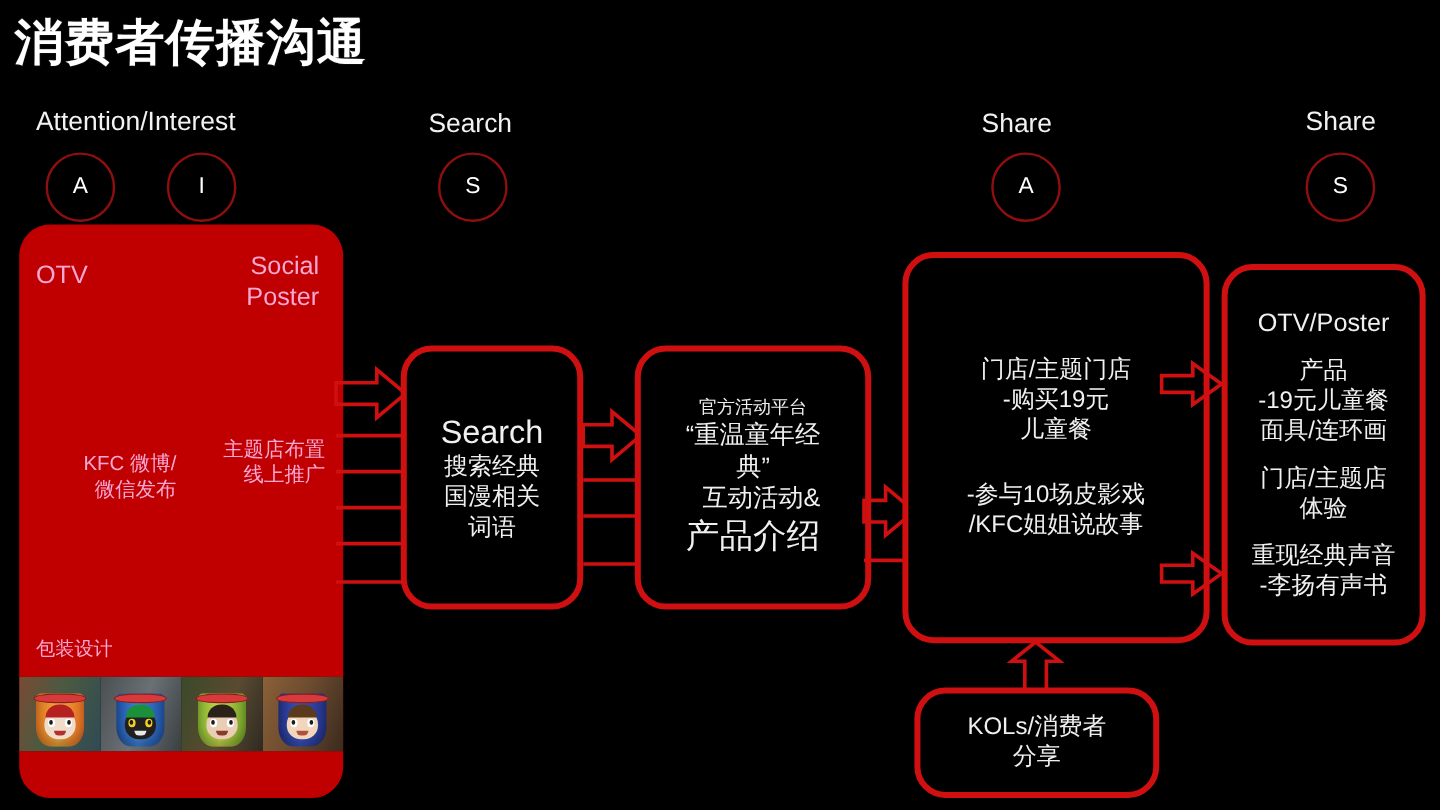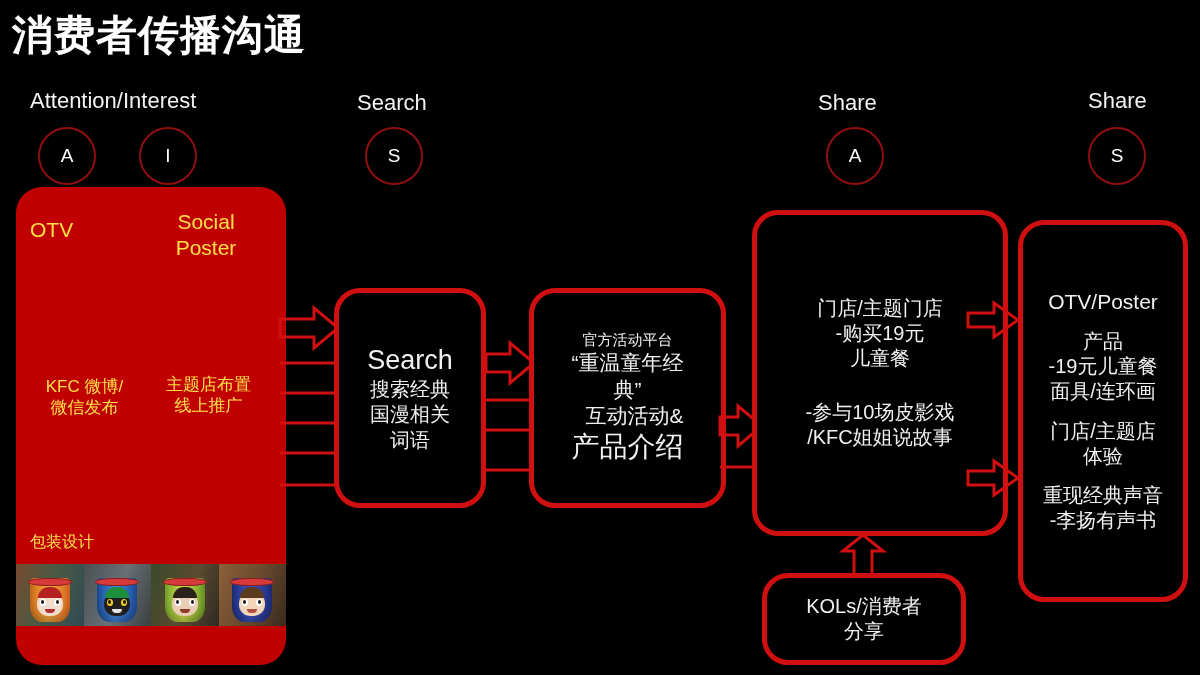--- a/index.html
+++ b/index.html
@@ -83,29 +83,29 @@
     left: 16px;
     top: 187px;
     width: 270px;
     height: 478px;
     background: #c00000;
     border-radius: 26px;
     overflow: hidden;
   }
   .rp-text {
     position: absolute;
-    color: #fde047;
-    text-align: center;
+    color: #f9a8d4;
+    text-align: right;
     line-height: 1.22;
     white-space: pre-line;
   }
   .rp-otv     { left: 14px;  top: 30px;  font-size: 21px; }
   .rp-social  { left: 130px; top: 22px;  font-size: 21px; width: 120px; }
   .rp-kfc     { left: 6px;   top: 190px; font-size: 17px; width: 125px; }
-  .rp-theme   { left: 130px; top: 188px; font-size: 17px; width: 125px; }
+  .rp-theme   { left: 130px; top: 178px; font-size: 17px; width: 125px; }
   .rp-pack    { left: 14px;  top: 345px; font-size: 16px; }
 
   .cup-strip {
     position: absolute;
     left: 0;
     top: 377px;
     width: 270px;
     height: 62px;
     display: flex;
     background: #2a2420;
@@ -322,21 +322,21 @@
     <div class="line box-body">/KFC姐姐说故事</div>
   </div>
 
   <svg class="conn" style="left:966px; top:300px;" width="58" height="40" viewBox="0 0 58 40">
     <path d="M2,13 L28,13 L28,3 L52,20 L28,37 L28,27 L2,27 Z" fill="none" stroke="#d01010" stroke-width="3"></path>
   </svg>
   <svg class="conn" style="left:966px; top:458px;" width="58" height="40" viewBox="0 0 58 40">
     <path d="M2,13 L28,13 L28,3 L52,20 L28,37 L28,27 L2,27 Z" fill="none" stroke="#d01010" stroke-width="3"></path>
   </svg>
 
-  <div class="flow-box" style="left:1018px; top:220px; width:170px; height:382px;">
+  <div class="flow-box" style="left:1018px; top:220px; width:170px; height:318px;">
     <div class="line box-body" style="font-size:21px;">OTV/Poster</div>
     <div class="gap-line"></div>
     <div class="line box-body">产品</div>
     <div class="line box-body">-19元儿童餐</div>
     <div class="line box-body">面具/连环画</div>
     <div class="gap-line"></div>
     <div class="line box-body">门店/主题店</div>
     <div class="line box-body">体验</div>
     <div class="gap-line"></div>
     <div class="line box-body">重现经典声音</div>

